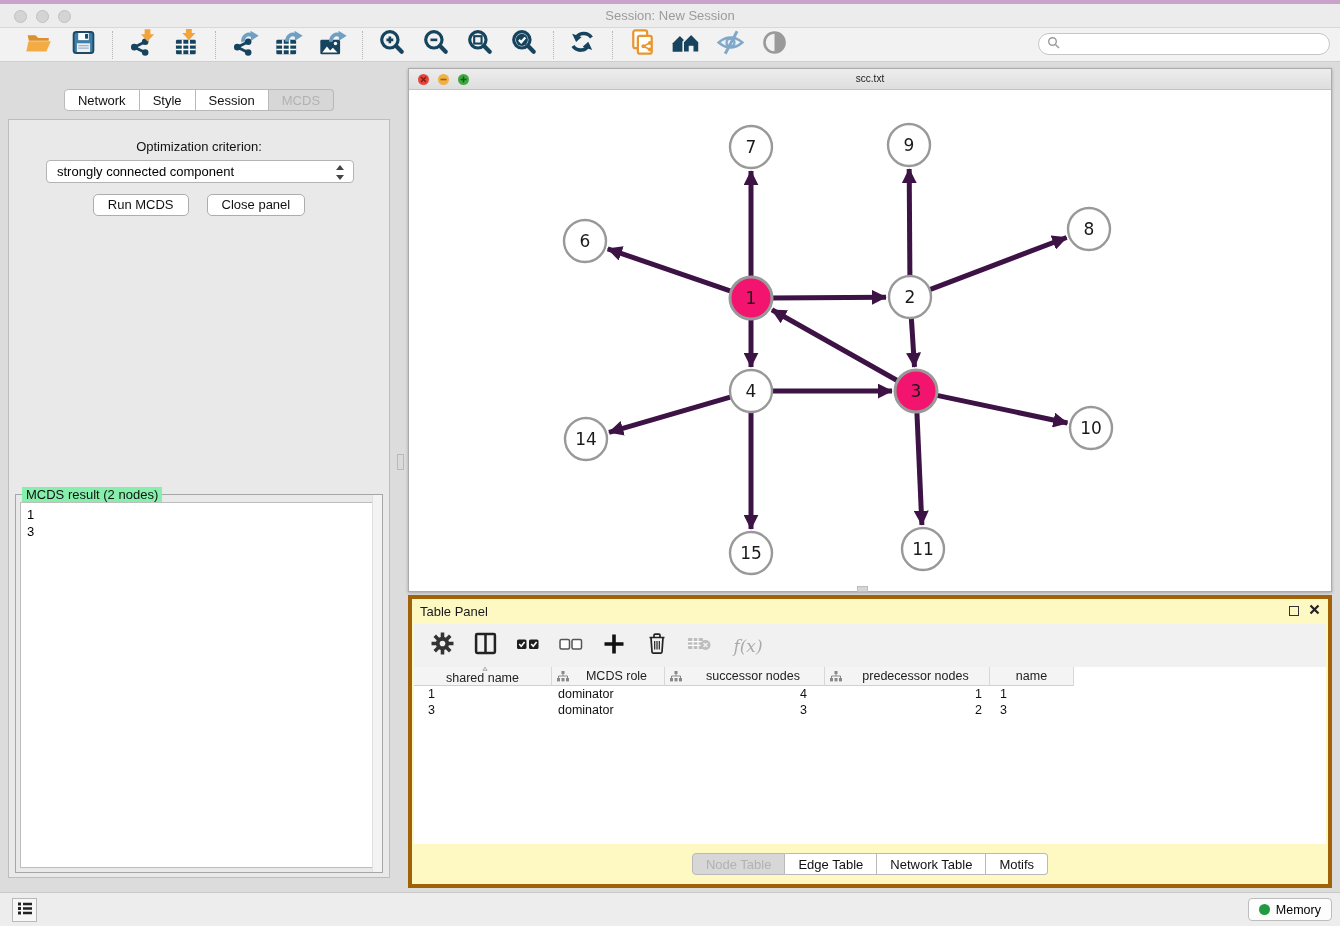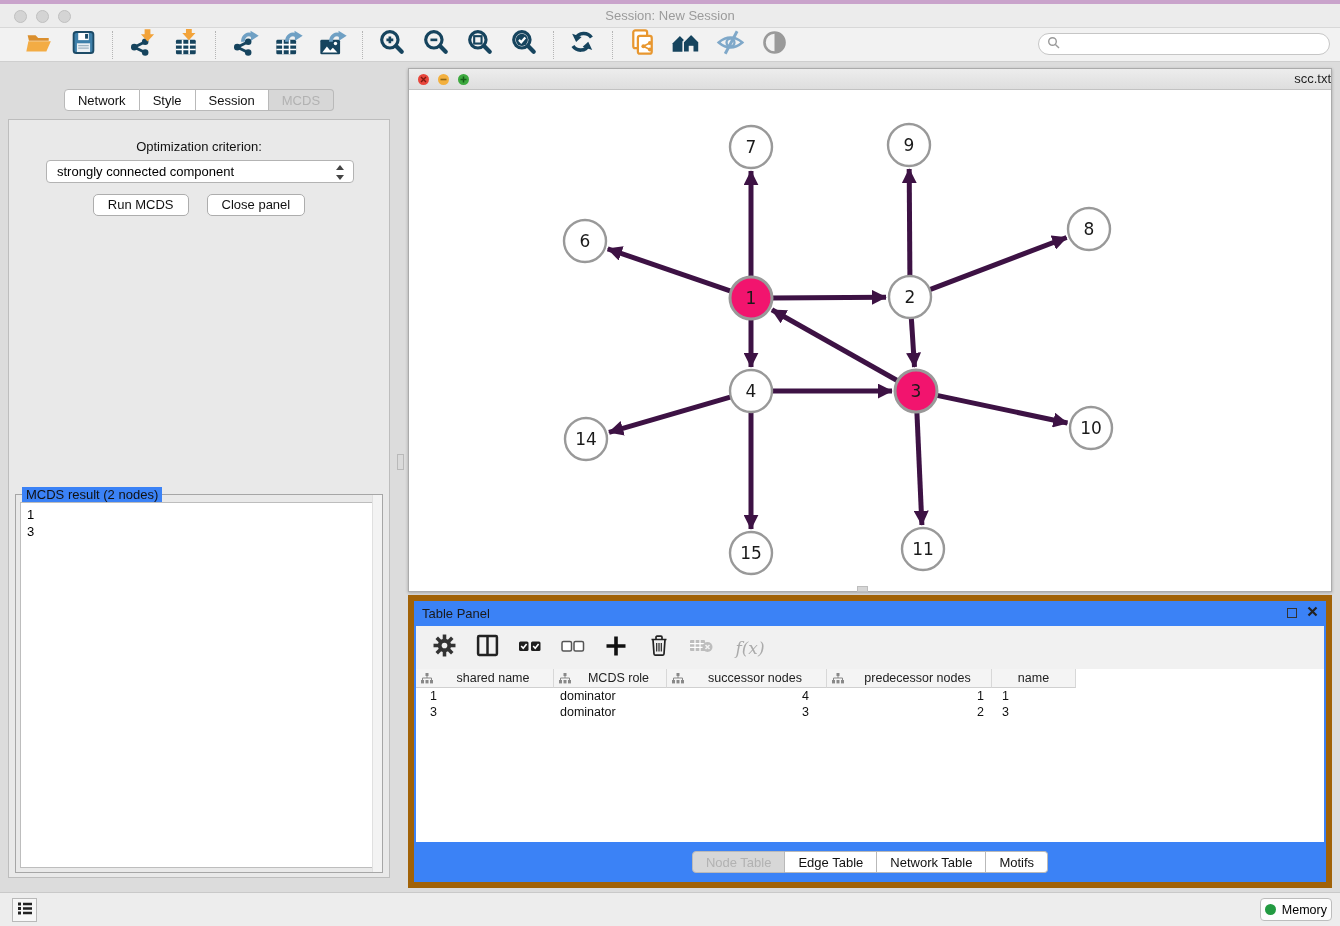--- a/index.html
+++ b/index.html
@@ -30,52 +30,52 @@
   .seg-tab:first-child { border-left:1px solid #B9B9B9; border-radius:4px 0 0 4px; }
   .seg-tab:last-child { border-radius:0 4px 4px 0; }
   .seg-tab.sel { background:#D7D7D7; color:#B2B2B2; }
   #cp-content { position:absolute; left:6px; right:6px; top:51px; bottom:6px; background:#E9E9E9; border:1px solid #BDBDBD; }
   #opt-label { margin-top:19px; text-align:center; font-size:13px; color:#111; }
   #criterion-select { position:absolute; left:37px; top:40px; width:308px; height:23px; background:#fff; border:1px solid #B3B3B3; border-radius:4px; font-size:13px; display:flex; align-items:center; padding-left:10px; cursor:pointer; }
   .spinner { position:absolute; right:8px; top:3px; }
   #cp-buttons { position:absolute; left:0; right:0; top:74px; display:flex; justify-content:center; gap:18px; }
   .btn { height:22px; background:#fff; border:1px solid #ADADAD; border-radius:5px; font-size:13px; padding:0 14px; line-height:20px; cursor:pointer; color:#111; }
   #mcds-fieldset { position:absolute; left:6px; right:6px; top:374px; bottom:4px; border:1px solid #A6A6A6; }
-  #mcds-legend { position:absolute; top:-8px; left:6px; background:#3b82f6; padding:0 4px; font-size:13px; color:#111; }
+  #mcds-legend { position:absolute; top:-8px; left:6px; background:#86efac; padding:0 4px; font-size:13px; color:#111; }
   #mcds-result { position:absolute; left:4px; right:4px; top:7px; bottom:4px; background:#fff; border:1px solid #BDBDBD; font-size:13px; line-height:17px; padding:3px 0 0 6px; white-space:pre; overflow:hidden; }
   #mcds-scroll { position:absolute; right:0; top:0; bottom:0; width:10px; background:#F3F3F3; border-left:1px solid #E0E0E0; }
   #v-splitter { left:397px; top:454px; width:7px; height:16px; background:#DADADA; border:1px solid #B9B9B9; }
 
   
   #network-window { left:408px; top:68px; width:924px; height:524px; background:#fff; border:1px solid #ABABAB; box-shadow:0 1px 3px rgba(0,0,0,.25); }
   #nw-titlebar { height:21px; background:linear-gradient(#EDEDED,#DEDEDE); border-bottom:1px solid #C2C2C2; position:relative; }
-  #nw-title { text-align:right; line-height:20px; font-size:13px; color:#222; }
+  #nw-title { text-align:center; line-height:20px; font-size:10px; color:#222; }
   .mini-light { position:absolute; top:5px; width:11px; height:11px; border-radius:50%; }
   .mini-light svg { position:absolute; left:0; top:0; }
   #nw-canvas { position:absolute; left:0; top:21px; width:922px; height:501px; background:#fff; }
   #nw-grip { position:absolute; left:448px; bottom:-1px; width:11px; height:6px; background:#D6D6D6; border:1px solid #BDBDBD; }
 
   
-  #table-panel { left:408px; top:595px; width:924px; height:293px; background:#3b82f6; border:6px solid #a16207; }
+  #table-panel { left:408px; top:595px; width:924px; height:293px; background:#fef9c3; border:4px solid #a16207; }
   #tp-toolbar { position:absolute; left:2px; right:2px; top:25px; height:43px; background:#F1F1F1; display:flex; align-items:center; gap:19px; padding-left:16px; }
   .tp-btn { width:24px; height:24px; display:flex; align-items:center; justify-content:center; cursor:pointer; }
   .fx { font-family:"DejaVu Serif","Liberation Serif",serif; font-style:italic; font-size:17px; color:#ABABAB; }
   #tp-table { position:absolute; left:2px; right:2px; top:68px; bottom:40px; background:#fff; overflow:hidden; }
   #tp-header { display:flex; height:19px; }
   .th { background:#F4F4F4; border-right:1px solid #D8D8D8; border-bottom:1px solid #D0D0D0; display:flex; align-items:center; font-size:12.5px; color:#222; position:relative; }
   .th .th-label { flex:1; text-align:center; }
   .th .tree-ic { margin-left:5px; }
   .tr { display:flex; height:16px; align-items:center; }
   .td { font-size:12.5px; color:#111; overflow:hidden; white-space:nowrap; }
   #tp-bottom { position:absolute; left:0; right:0; bottom:0; height:40px; display:flex; align-items:center; justify-content:center; }
 
   
   #statusbar { left:0; top:892px; width:1340px; height:34px; background:#EDEDED; border-top:1px solid #C9C9C9; }
   #list-button { position:absolute; left:12px; top:5px; width:25px; height:24px; background:#F7F7F7; border:1px solid #B9B9B9; display:flex; align-items:center; justify-content:center; cursor:pointer; }
-  #memory-button { position:absolute; right:8px; top:5px; height:23px; background:#FDFDFD; border:1px solid #BDBDBD; border-radius:4px; display:flex; align-items:center; gap:6px; padding:0 4px; font-size:12.5px; cursor:pointer; }
+  #memory-button { position:absolute; right:8px; top:5px; height:23px; background:#FDFDFD; border:1px solid #BDBDBD; border-radius:4px; display:flex; align-items:center; gap:6px; padding:0 10px; font-size:12.5px; cursor:pointer; }
   #memory-dot { width:11px; height:11px; border-radius:50%; background:#229A41; }
 </style>
 </head>
 <body>
 
 <div id="top-strip" class="abs"></div>
 <div id="titlebar" class="abs">
   <span class="traffic" style="left:14px"></span>
   <span class="traffic" style="left:36px"></span>
   <span class="traffic" style="left:58px"></span>
@@ -468,21 +468,21 @@
             <circle cx="17.5" cy="11" r="5" fill="#BDBDBD"></circle>
             <path d="M15.5,9 l4,4 M19.5,9 l-4,4" stroke="#F1F1F1" stroke-width="1.6"></path>
           </svg></span>
       </span>
       <span class="tp-btn" style="width: 34px;">
         <span class="fx">f(x)</span>
       </span>
     </div>
   <div id="tp-table">
     <div id="tp-header">
-        <div class="th" style="width: 138px;">
+        <div class="th" style="width: 138px; flex-direction: column;">
           <svg class="tree-ic" width="12" height="11" viewBox="0 0 12 11">
             <g fill="#888">
               <rect x="4.5" y="0" width="3" height="3"></rect>
               <rect x="0" y="7" width="3" height="3.4"></rect>
               <rect x="4.5" y="7" width="3" height="3.4"></rect>
               <rect x="9" y="7" width="3" height="3.4"></rect>
             </g>
             <path d="M6,3 V5 M1.5,7 V5 H10.5 V7" stroke="#888" fill="none" stroke-width="1"></path>
           </svg>
           <span class="th-label">shared name</span>

